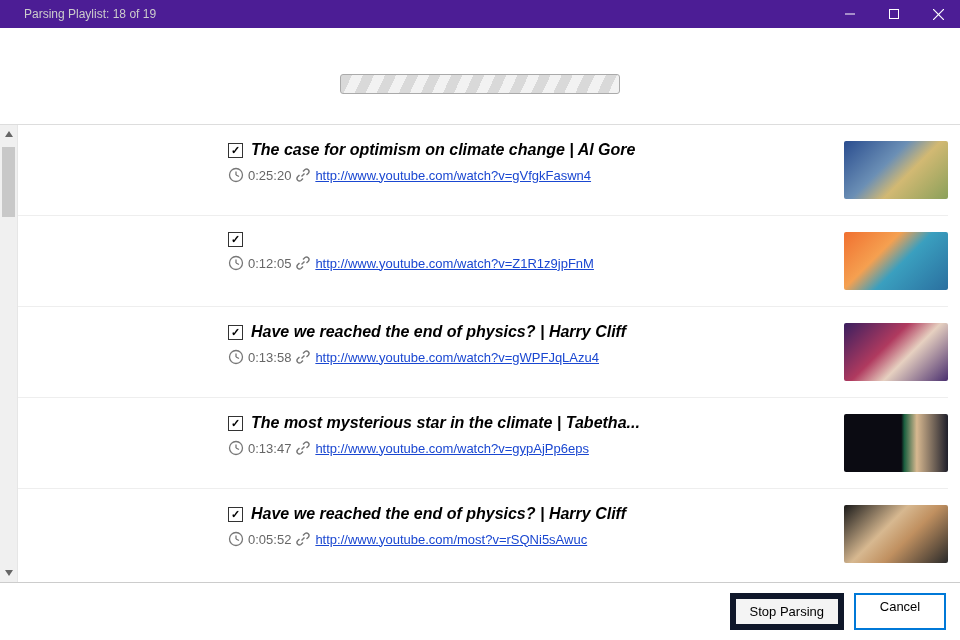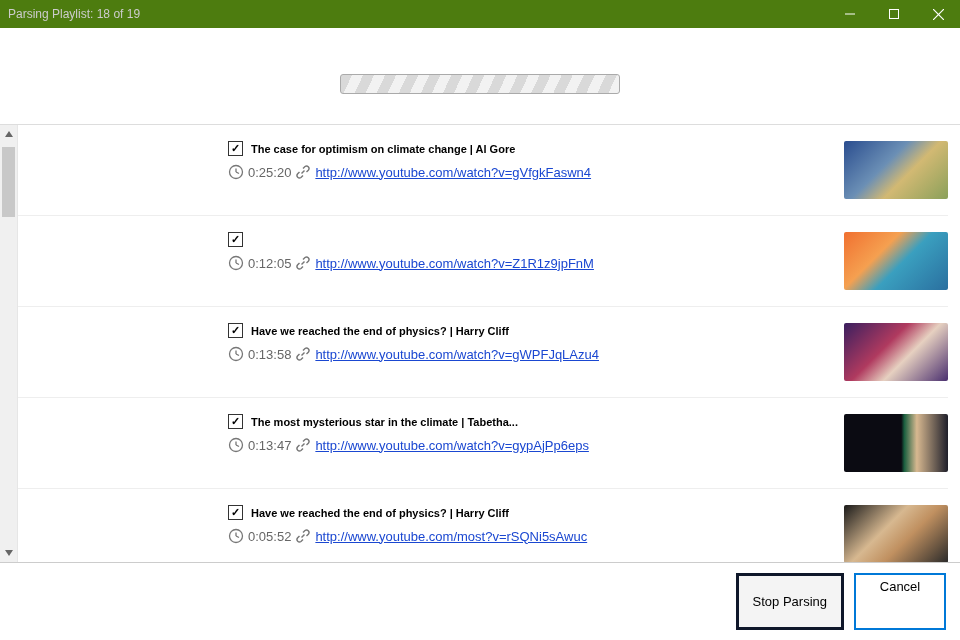--- a/index.html
+++ b/index.html
@@ -7,26 +7,26 @@
     font-family: "Segoe UI", Arial, sans-serif;
     font-size: 13px;
     background: #fff;
     width: 960px;
     height: 640px;
     overflow: hidden;
     display: flex;
     flex-direction: column;
   }
   .titlebar {
-    background: #4d7c0f;
+    background: #4c1d95;
     color: #ccc;
     height: 28px;
     display: flex;
     align-items: center;
-    padding-left: 8px;
+    padding-left: 24px;
     font-size: 12px;
   }
   .titlebar-title { flex: 1; }
   .titlebar-ctrl {
     width: 44px;
     height: 28px;
     display: flex;
     align-items: center;
     justify-content: center;
     color: #fff;
@@ -101,21 +101,21 @@
   }
   .chk {
     width: 15px; height: 15px;
     border: 1px solid #333;
     display: inline-flex;
     align-items: center;
     justify-content: center;
     font-size: 11px;
     font-weight: bold;
   }
-  .video-title { font-weight: bold; font-size: 11px; }
+  .video-title { font-weight: bold; font-size: 16px; font-style: italic; }
   .meta-row {
     display: flex;
     align-items: center;
     gap: 4px;
     color: #666;
     font-size: 13px;
   }
   .meta-row svg { flex-shrink: 0; }
   .link { color: #1a47d1; text-decoration: underline; }
   .thumb {
@@ -127,22 +127,22 @@
   .footer {
     border-top: 1px solid #ccc;
     padding: 10px 14px;
     display: flex;
     justify-content: flex-end;
     gap: 10px;
     background: #fff;
   }
   .btn {
     min-width: 92px;
-    padding: 18px 14px;
-    border: 3px solid #0f172a;
+    padding: 5px 14px;
+    border: 6px solid #0f172a;
     background: #f4f4f4;
     font-size: 13px;
     text-align: center;
   }
   .btn.primary { border: 2px solid #0078d7; background: #fff; padding: 4px 15px; }
 </style>
 </head>
 <body>
 
 <div class="titlebar">

